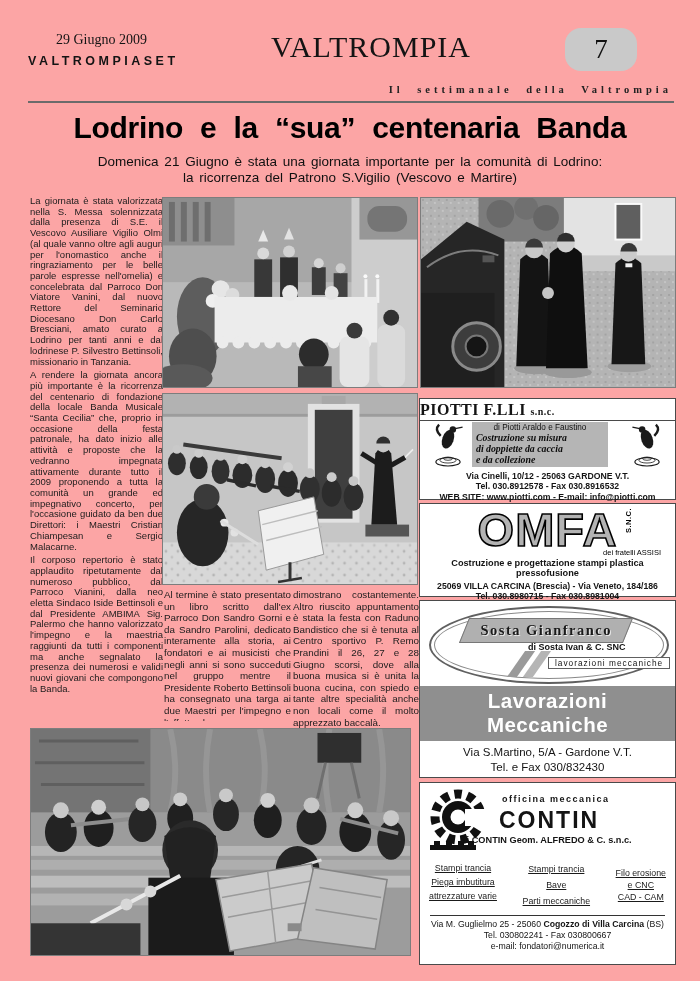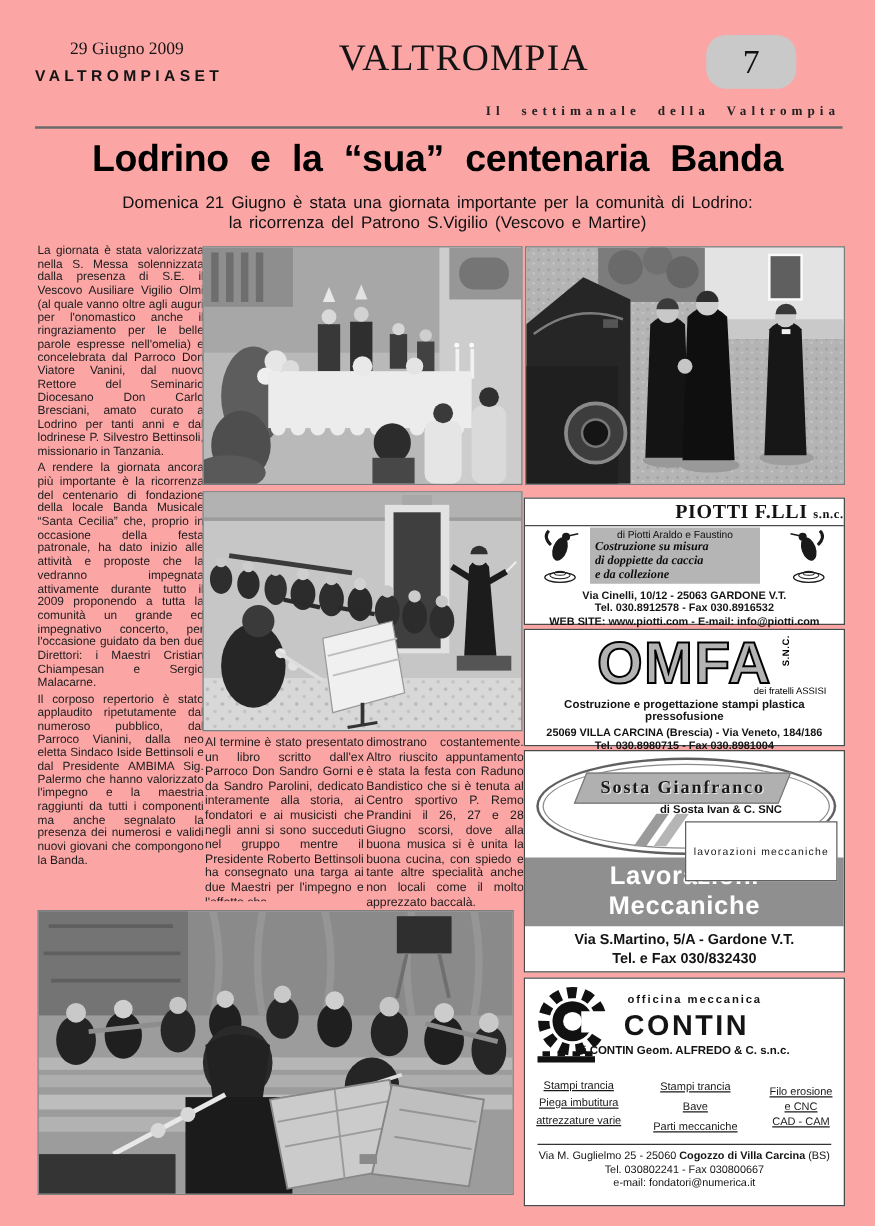--- a/index.html
+++ b/index.html
@@ -40,21 +40,21 @@
   .photo-1 { left:162px; top:197px; width:256px; height:191px; }
   .photo-2 { left:420px; top:197px; width:256px; height:191px; }
   .photo-3 { left:162px; top:393px; width:256px; height:192px; }
   .photo-4 { left:30px;  top:728px; width:381px; height:228px; }
 
   
   .ad { position:absolute; left:419px; width:257px; border:1px solid #4a4a4a; background:#fff; box-sizing:border-box; }
 
   
   .ad-piotti { top:398px; height:102px; }
-  .piotti-title { text-align:right; font-family:"Liberation Serif", serif; font-weight:bold;
+  .piotti-title { text-align:left; font-family:"Liberation Serif", serif; font-weight:bold;
     font-size:16px; letter-spacing:0.5px; padding:2px 0 1px; border-bottom:1px solid #4a4a4a; }
   .piotti-snc { font-size:10px; }
   .piotti-mid { position:relative; height:49px; }
   .piotti-panel { position:absolute; left:52px; top:1px; width:136px; background:#b5b5b5; padding:1px 4px 2px; box-sizing:border-box; }
   .piotti-sub { font-size:8.2px; text-align:center; color:#111; }
   .piotti-tag { font-family:"Liberation Serif", serif; font-style:italic; font-weight:bold;
     font-size:9.8px; line-height:11px; color:#0d0d0d; }
   .piotti-bird { position:absolute; top:2px; }
   .piotti-bird.left { left:9px; } .piotti-bird.right { right:9px; }
   .piotti-addr { text-align:center; font-weight:bold; font-size:8.7px; line-height:10.3px; margin-top:1px; }
@@ -79,24 +79,24 @@
     border:1px solid #8a8a8a; border-radius:50%; }
   .sosta-banner { position:absolute; left:44px; top:17px; width:162px; height:23px;
     background:#b0b0b0; transform:skewX(-22deg); border:1px solid #777; }
   .sosta-banner span { display:block; transform:skewX(22deg); text-align:center;
     font-family:"Liberation Serif", serif; font-weight:bold; font-size:14.5px;
     letter-spacing:1.5px; line-height:22px; color:#1a1a1a; text-shadow:1px 1px 0 #e8e8e8; }
   .sosta-sub { position:absolute; left:108px; top:41px; font-size:9px; font-weight:bold; color:#111; }
   .sosta-stripe { position:absolute; width:10px; height:26px; background:#9a9a9a; transform:skewX(-35deg); }
   .sosta-stripe.s1 { left:96px; top:50px; } .sosta-stripe.s2 { left:112px; top:50px; background:#b5b5b5; }
   .sosta-tag { position:absolute; left:128px; top:56px; border:1px solid #606060; background:#fff;
-    font-size:8.3px; letter-spacing:1px; padding:18px 6px; white-space:nowrap; }
+    font-size:8.3px; letter-spacing:1px; padding:0 6px; white-space:nowrap; }
   .sosta-banner-block { height:55px; background:#8f8f8f; color:#fff; text-align:center;
     font-weight:bold; font-size:20.5px; line-height:24px; padding-top:3px; box-sizing:border-box; letter-spacing:0.5px; }
-  .sosta-addr { text-align:center; font-weight:bold; font-size:11.5px; line-height:15px; padding-top:4px; }
+  .sosta-addr { text-align:center; font-weight:normal; font-size:11.5px; line-height:15px; padding-top:4px; }
 
   
   .ad-contin { top:782px; height:183px; }
   .contin-top { position:relative; height:76px; }
   .contin-gear { position:absolute; left:8px; top:6px; }
   .contin-officina { position:absolute; left:82px; top:11px; font-size:9px; font-weight:bold; letter-spacing:1.5px; }
   .contin-name { position:absolute; left:79px; top:24px; font-size:23px; font-weight:bold; letter-spacing:2px; }
   .contin-sub { position:absolute; left:41px; top:52px; font-size:9.2px; font-weight:bold; white-space:nowrap; }
   .contin-services { display:flex; justify-content:space-between; padding:2px 9px 0; }
   .contin-services .svc { text-align:center; font-size:8.8px; color:#1a1a1a; }

